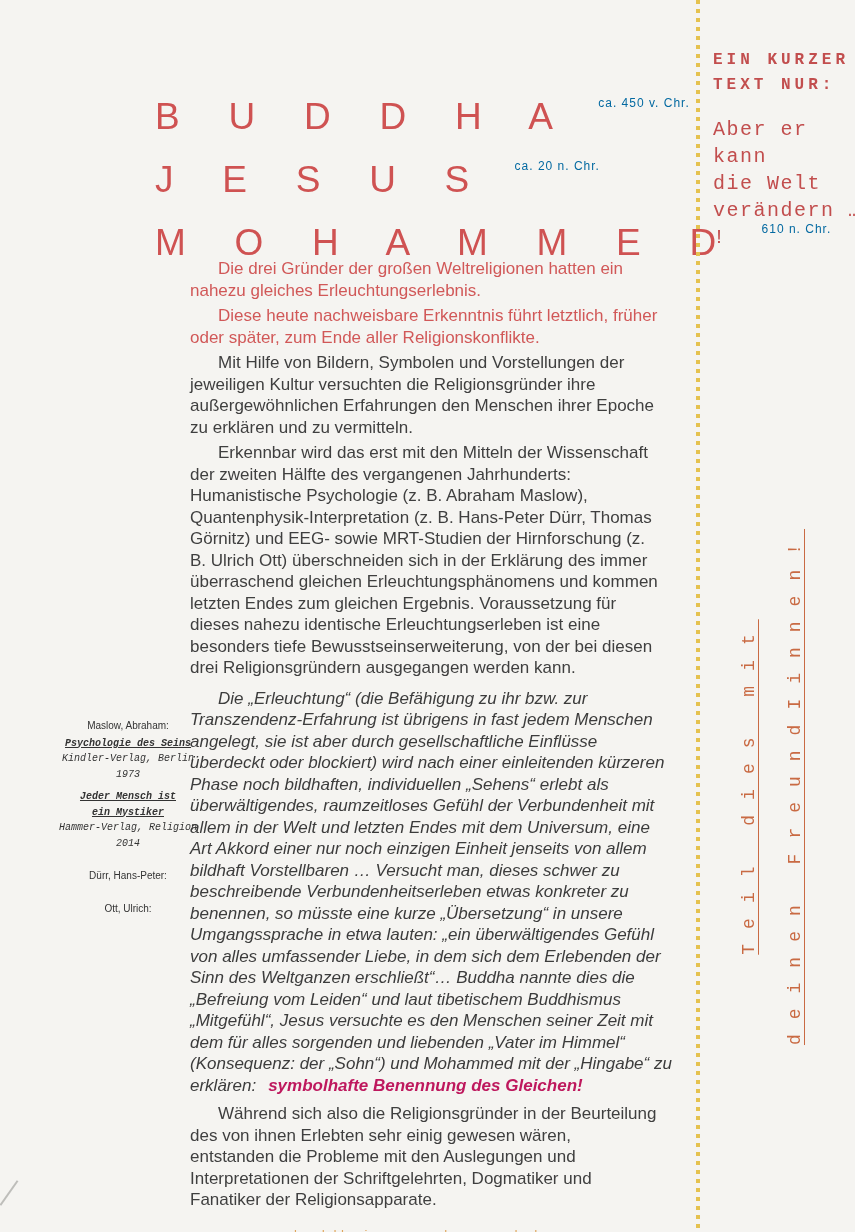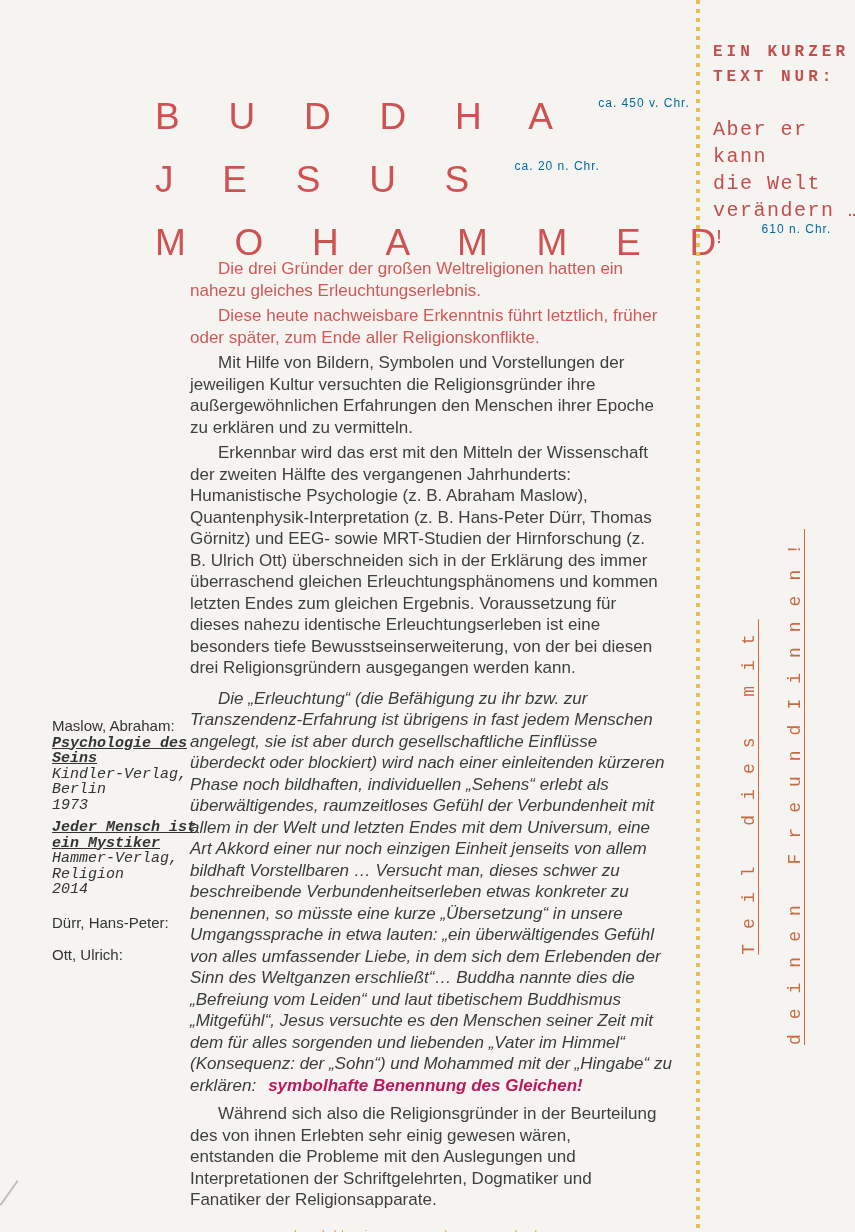--- a/index.html
+++ b/index.html
@@ -30,37 +30,37 @@
     color:#be185d; font-weight:bold; 
     margin-left:12px;
   }
   .site-url{
     display:inline-block; margin:12px 0 0 55px;
     font-size:13px; letter-spacing:4.5px; color:#dfa65c;
   }
   
   .refs{
     position:absolute; left:52px; top:718px; width:152px;
-    font-size:15px; line-height:15.5px; color:#333;
+    text-align:center; font-size:10px; line-height:15.5px; color:#333;
   }
   .ref{margin-bottom:17px;}
   .ref-author{margin-bottom:2px;}
   .ref-entry{margin-bottom:7px;font-family:Liberation Mono, monospace;}
   .ref-title{font-style:italic; font-weight:bold; text-decoration:underline;}
   .ref-info{font-style:italic;}
   
   .dotted-divider{
     position:absolute; left:696px; top:0; width:4px; height:1232px;
     background-image:repeating-linear-gradient(
       to bottom, #e5c24f 0px, #e5c24f 4px, transparent 4px, transparent 9px);
   }
   
   .sidebar-right{position:absolute; left:697px; top:0; width:158px; height:1232px;}
   .sb-header{
-    position:absolute; left:16px; top:40px;
+    position:absolute; left:16px; top:48px;
     font-family:"Liberation Mono","DejaVu Sans Mono",monospace;
     font-size:16px; font-weight:bold; letter-spacing:4px;
     line-height:25px; color:#c24e4e; white-space:nowrap;
   }
   .sb-slogan{
     position:absolute; left:16px; top:116px;
     font-family:"Liberation Mono","DejaVu Sans Mono",monospace;
     font-size:20px; line-height:27px; letter-spacing:1.5px;
     color:#c24e4e; white-space:nowrap;
   }

